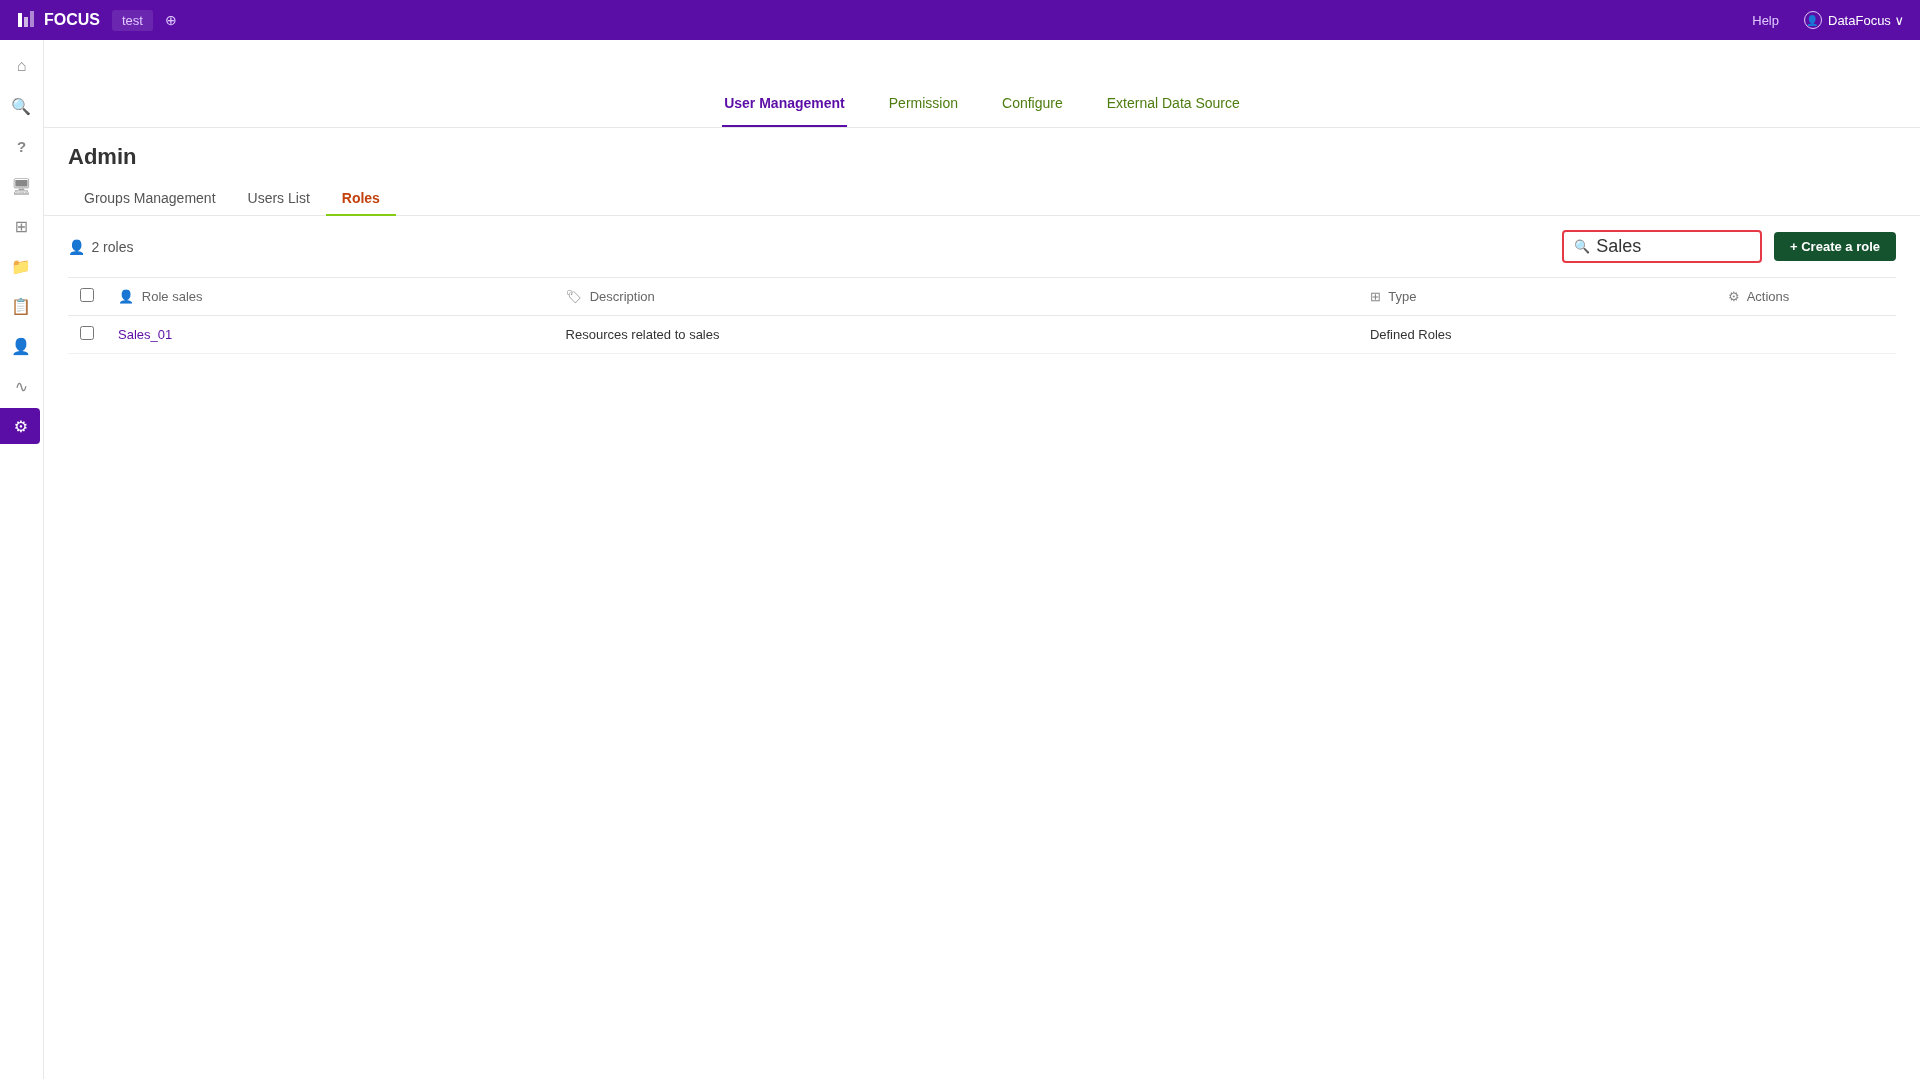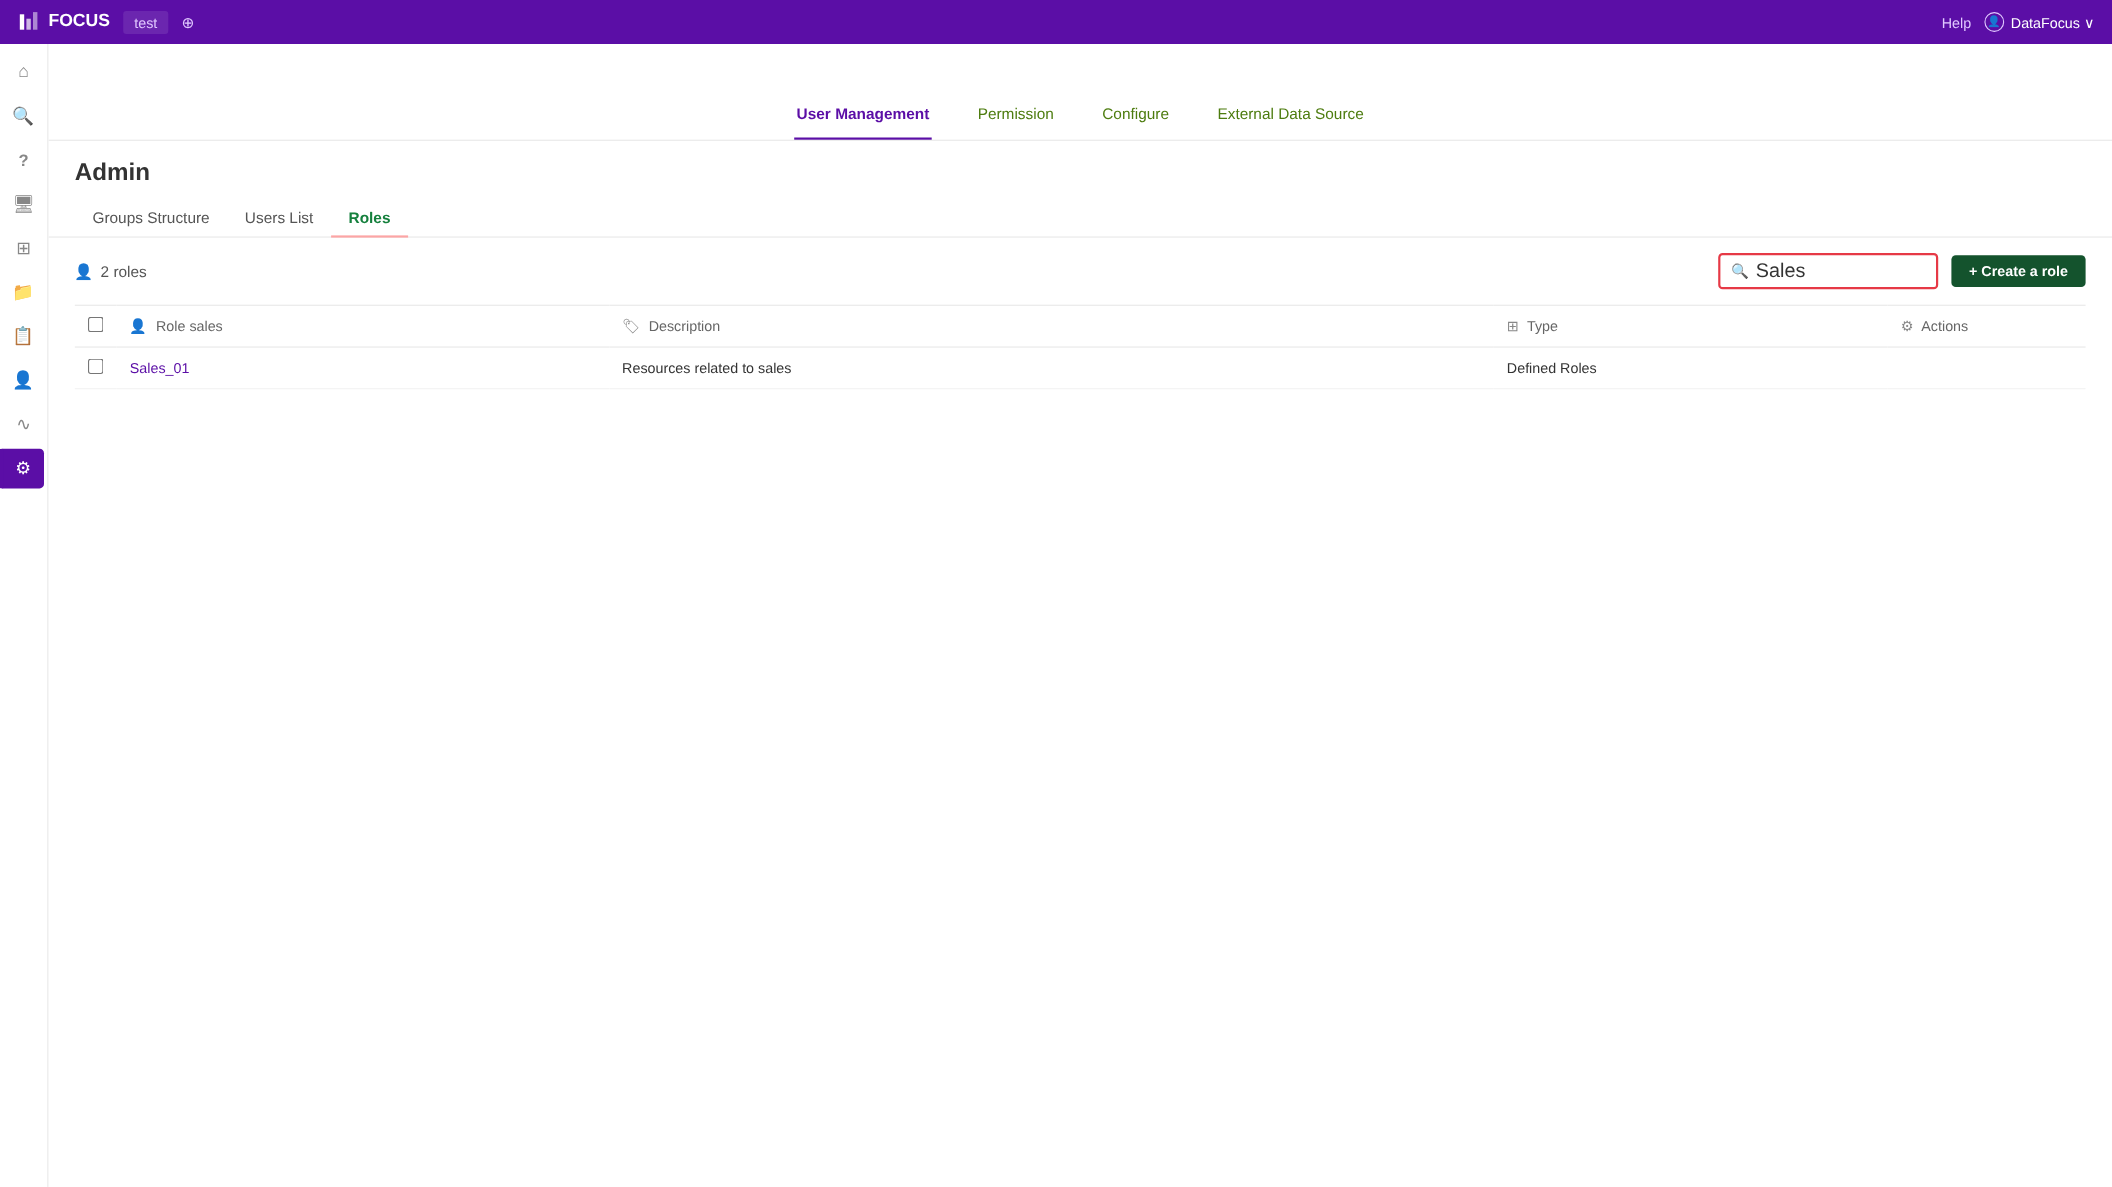--- a/index.html
+++ b/index.html
@@ -40,21 +40,21 @@
       border-radius: 3px;
     }
     .topbar-add {
       color: #e0c8ff;
       font-size: 14px;
       cursor: pointer;
     }
     .topbar-right {
       display: flex;
       align-items: center;
-      gap: 12px;
+      gap: 25px;
       color: #fff;
       font-size: 13px;
     }
     .topbar-help { color: #e0c8ff; }
     .topbar-user {
       display: flex;
       align-items: center;
       gap: 6px;
       color: #fff;
     }
@@ -157,22 +157,22 @@
     }
     .sub-tab {
       font-size: 14px;
       color: #555;
       padding: 8px 16px;
       cursor: pointer;
       border-bottom: 2px solid transparent;
       margin-bottom: -1px;
     }
     .sub-tab.active {
-      color: #15803d;
-      border-bottom: 2px solid #fca5a5;
+      color: #c2410c;
+      border-bottom: 2px solid #84cc16;
       font-weight: 600;
     }
 
     
     .toolbar {
       display: flex;
       align-items: center;
       justify-content: space-between;
       padding: 14px 24px;
     }
@@ -342,21 +342,21 @@
       <span>External Data Source</span>
     </div>
   </div>
 
   <div class="page-header">
     <h1 class="page-title">Admin</h1>
   </div>
 
   <div class="sub-tabs">
     <div class="sub-tab">
-      <span>Groups Structure</span>
+      <span>Groups Management</span>
     </div>
     <div class="sub-tab">
       <span>Users List</span>
     </div>
     <div class="sub-tab active">
       <span>Roles</span>
     </div>
   </div>
 
   <div class="toolbar">

